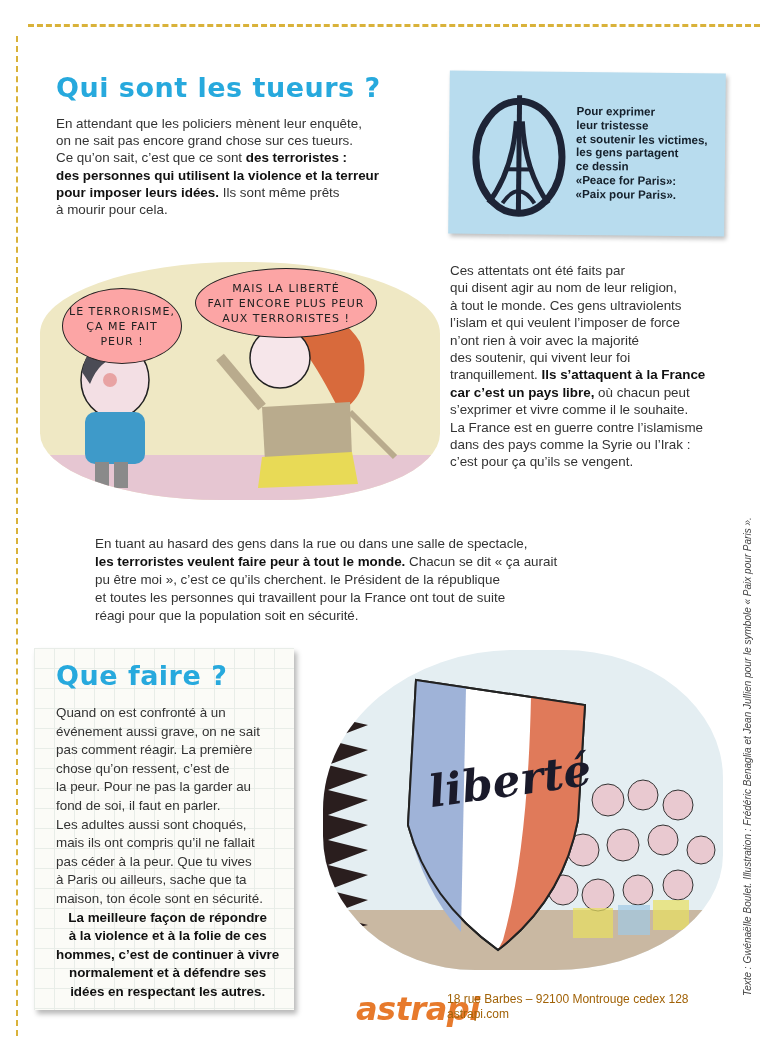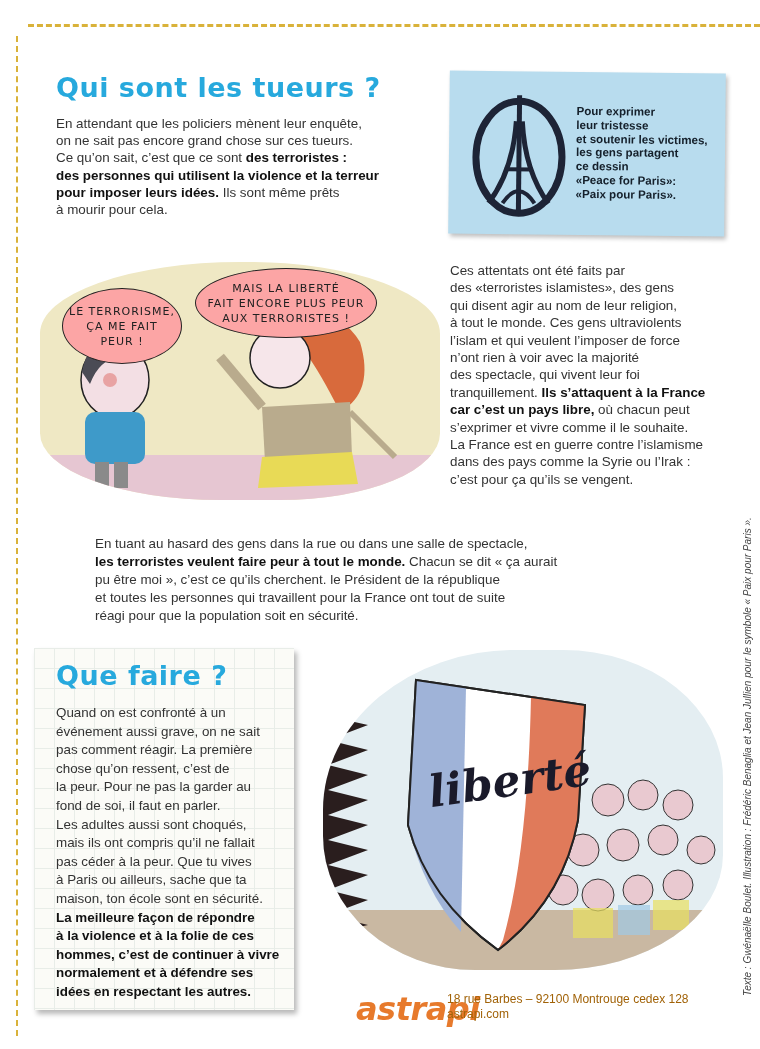--- a/index.html
+++ b/index.html
@@ -14,21 +14,21 @@
     .border-left {
       position: absolute; left: 16px; top: 36px; width: 0; height: 1000px;
       border-left: 2px dashed #d9b23a;
     }
     .title {
       position: absolute; font-family: "DejaVu Sans", sans-serif; font-weight: bold;
       color: #27a9dd; font-size: 27px; letter-spacing: 0.5px; text-align: center;
     }
     .para { position: absolute; font-size: 13.4px; line-height: 17.2px; color: #333; }
     .para .line { display: block; white-space: nowrap; }
-    .para b { color: #111; }
+    .para b { color: #111; text-align: center; }
 
     
     .peace-card {
       position: absolute; left: 449px; top: 72px; width: 276px; height: 163px;
       background: #b8dcee; box-shadow: 2px 3px 4px rgba(0,0,0,0.25);
       transform: rotate(0.6deg);
     }
     .peace-symbol { position: absolute; left: 20px; top: 20px; width: 100px; height: 130px; }
     .peace-text {
       position: absolute; left: 127px; top: 32px; font-size: 11.6px; line-height: 13.8px;
@@ -143,26 +143,25 @@
   </div>
   <div class="bubble" style="left:155px; top:6px; width:180px; height:68px;">
     <span>MAIS LA LIBERTÉ</span>
     <span>FAIT ENCORE PLUS PEUR</span>
     <span>AUX TERRORISTES !</span>
   </div>
 </div>
 
 <div class="para" style="left:450px; top:262px; line-height:17.4px;">
   <span class="line">Ces attentats ont été faits par</span>
-  <span class="line">des «terroristes islamistes», des gens</span>
   <span class="line">qui disent agir au nom de leur religion,</span>
   <span class="line">à tout le monde. Ces gens ultraviolents</span>
   <span class="line">l’islam et qui veulent l’imposer de force</span>
   <span class="line">n’ont rien à voir avec la majorité</span>
-  <span class="line">des spectacle, qui vivent leur foi</span>
+  <span class="line">des soutenir, qui vivent leur foi</span>
   <span class="line"><span>tranquillement. </span><b>Ils s’attaquent à la France</b></span>
   <span class="line"><b>car c’est un pays libre,</b><span> où chacun peut</span></span>
   <span class="line">s’exprimer et vivre comme il le souhaite.</span>
   <span class="line">La France est en guerre contre l’islamisme</span>
   <span class="line">dans des pays comme la Syrie ou l’Irak :</span>
   <span class="line">c’est pour ça qu’ils se vengent.</span>
 </div>
 
 <div class="para" style="left:95px; top:535px; line-height:18px;">
   <span class="line">En tuant au hasard des gens dans la rue ou dans une salle de spectacle,</span>

